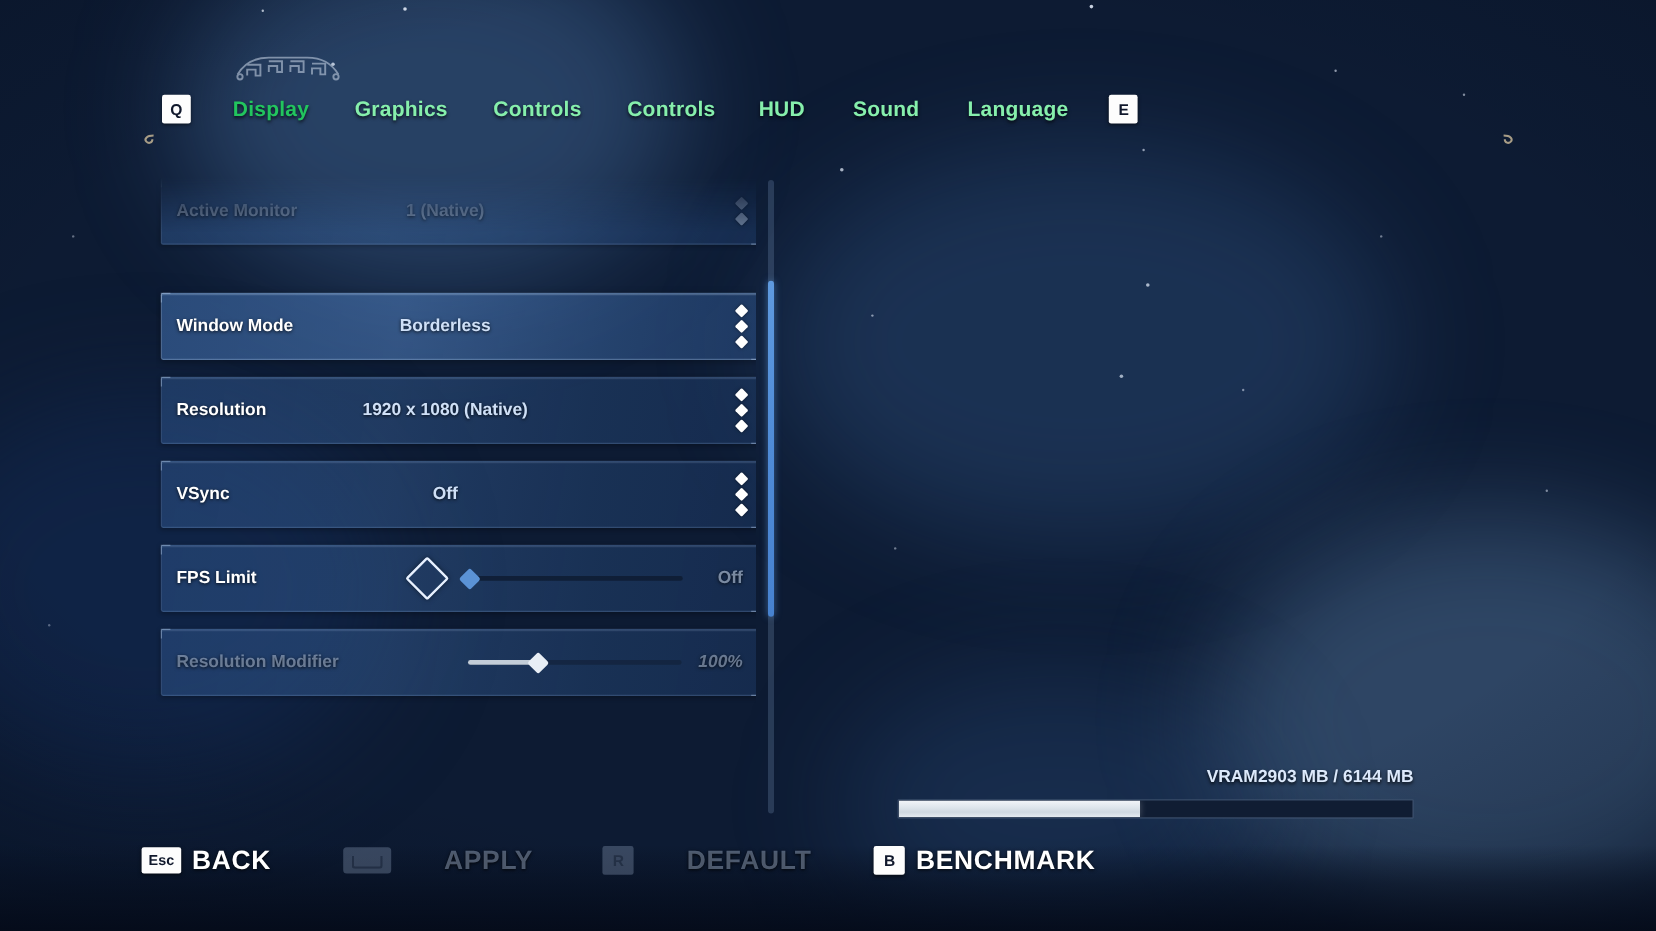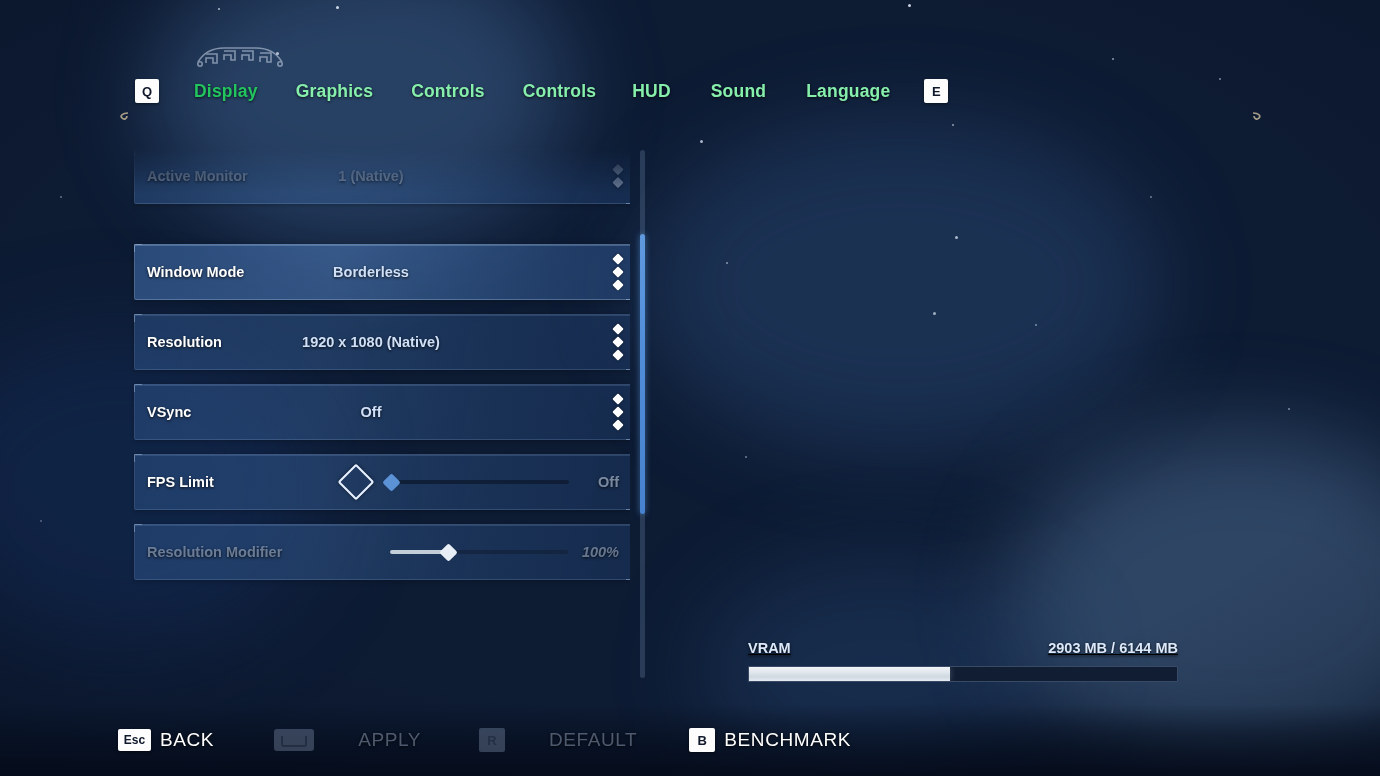--- a/index.html
+++ b/index.html
@@ -134,45 +134,45 @@
   }
   #scrollthumb {
     position:absolute; left:0; width:5px; top:86px; height:282px;
     background:linear-gradient(180deg,#5f9adf 0%, #4f8bd6 50%, #4782cf 100%);
     border-radius:3px; box-shadow:0 0 6px rgba(90,150,220,.6);
     cursor:pointer;
   }
 
   
   #vram { position:absolute; left:748px; top:640px; width:430px; }
-  .vram-head { display:flex; justify-content:space-between; align-items:baseline;text-decoration:underline; }
+  .vram-head { display:flex; justify-content:flex-end; align-items:baseline; }
   .vram-label, .vram-value {
     color:#dce9fb; font-size:14.5px; font-weight:bold;
     text-shadow:0 1px 3px rgba(0,0,0,.8);
   }
   .vram-bar {
     position:relative; margin-top:10px; height:16px;
     background:#101d33; border:1px solid rgba(150,180,220,0.30);
     border-radius:1px; overflow:hidden;
   }
   .vram-fill {
     position:absolute; left:0; top:0; bottom:0;
     background:linear-gradient(180deg,#f2f5f8 0%,#dfe6ec 40%,#cfd8e0 70%,#e6ebf1 100%);
     box-shadow:0 0 6px rgba(255,255,255,.25);
   }
 
   
   #bottom {
     position:absolute; left:0; bottom:0; width:1380px; height:72px;
     background:linear-gradient(180deg, rgba(6,14,30,0) 0%, rgba(6,14,30,0.55) 45%, rgba(4,10,24,0.88) 100%);
-    display:flex; align-items:center;
+    display:flex; align-items:flex-start;
   }
   .act { display:flex; align-items:center; gap:9px; cursor:pointer; }
   .act-label {
-    font-size:19px; font-weight:normal; letter-spacing:.6px;
+    font-size:22px; font-weight:bold; letter-spacing:.6px;
     color:#ffffff; text-shadow:0 1px 3px rgba(0,0,0,.85);
   }
   .act.disabled { cursor:default;gap:44px; }
   .act.disabled .act-label { color:rgba(150,168,196,0.50); }
   .key-sq { width:26px; height:24px; font-size:13px; border-radius:2px; }
   .key-esc { width:33px; height:22px; font-size:12px; border-radius:2px; }
   .key-dim {
     background:rgba(150,168,196,0.32); color:rgba(30,42,62,0.75);
     box-shadow:none;
   }

